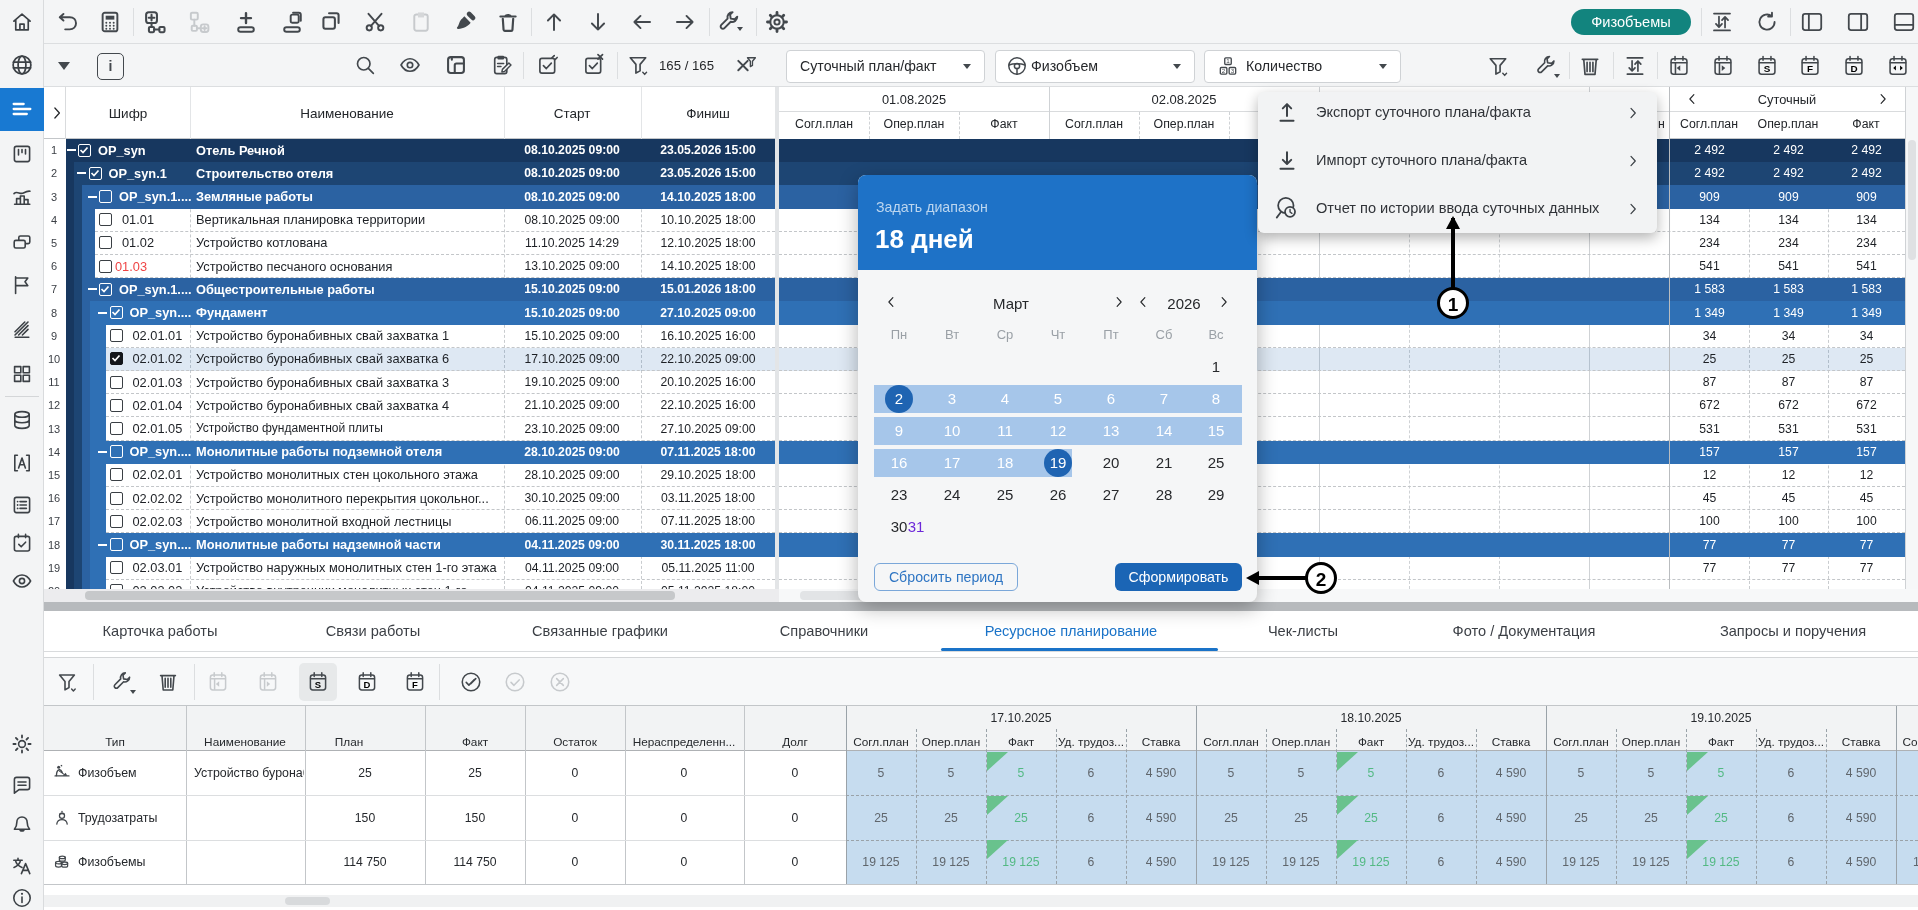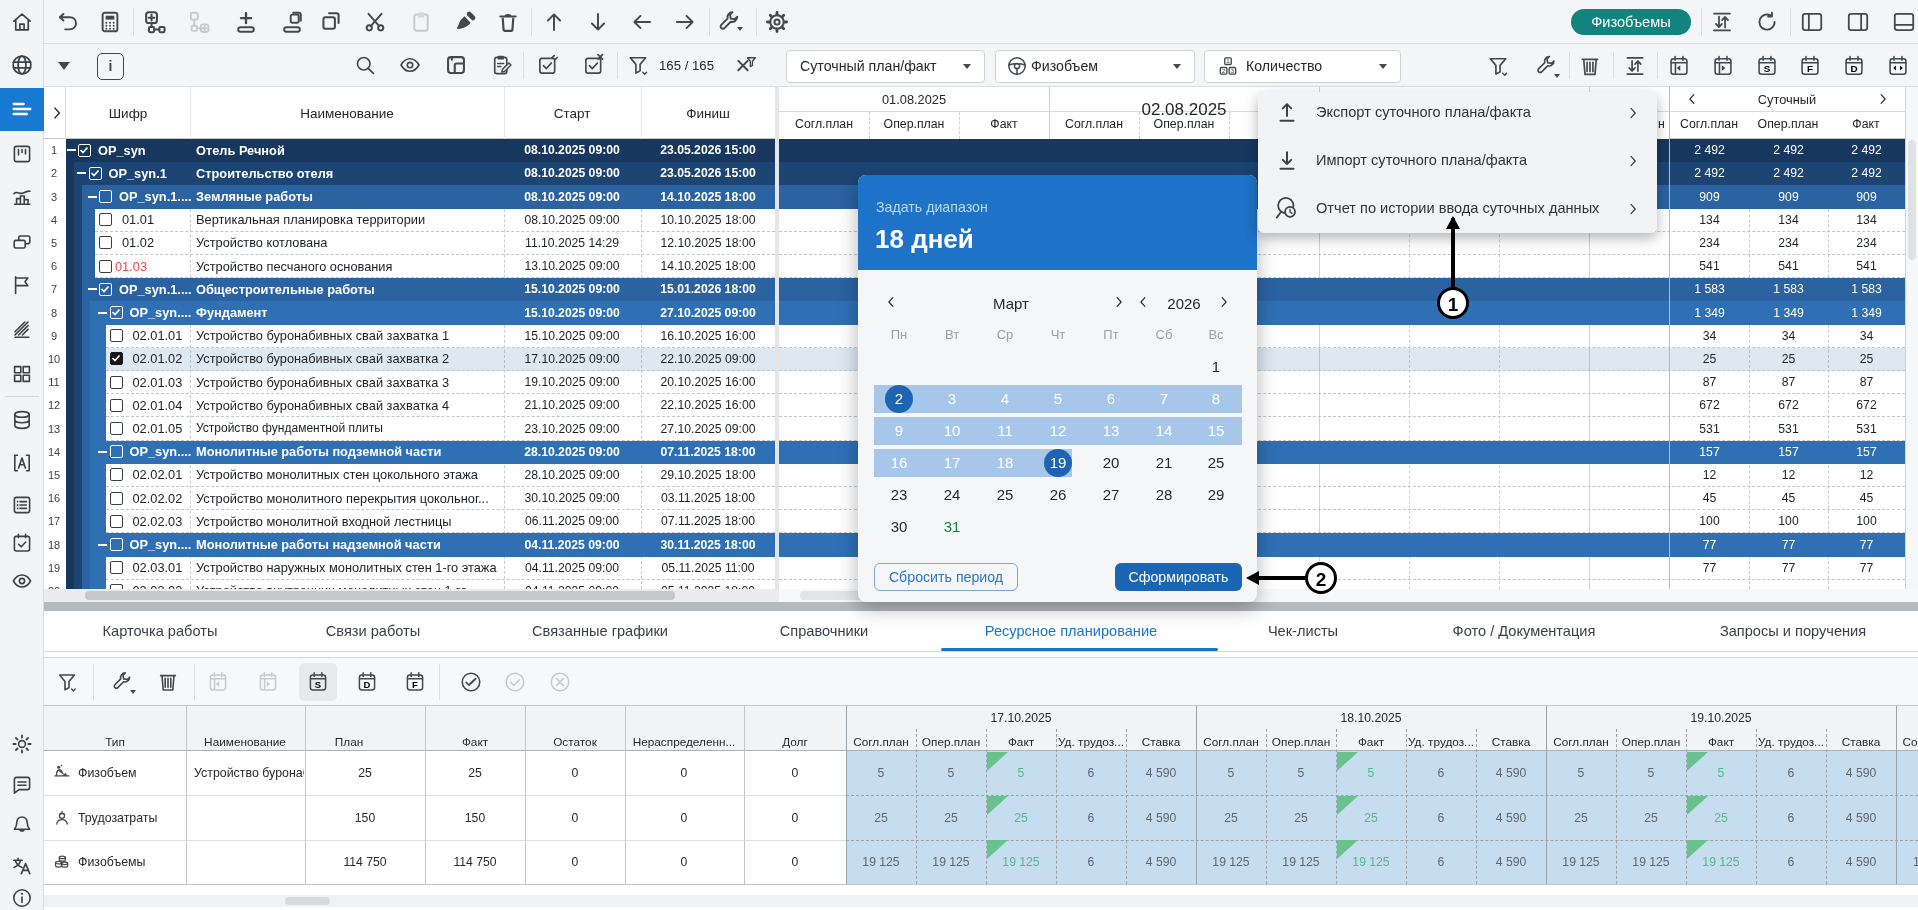--- a/index.html
+++ b/index.html
@@ -546,21 +546,21 @@
 <div class="hdrtxt" style="left:708px;top:106px">Финиш</div>
 <div class="a" style="left:779px;top:87px;width:890px;height:52px;background:#fff"></div>
 <div class="a" style="left:779px;top:111px;width:890px;height:1px;background:#d9dbdd"></div>
 <div class="hdrtxt" style="left:914px;top:92px;font-size:12.8px">01.08.2025</div>
 <div class="a" style="left:1049px;top:87px;width:1px;height:52px;background:#cfd2d5"></div>
 <div class="sub" style="left:824px">Согл.план</div>
 <div class="sub" style="left:914px">Опер.план</div>
 <div class="a" style="left:869px;top:112px;width:1px;height:27px;border-left:1px dashed #cfd2d5"></div>
 <div class="sub" style="left:1004px">Факт</div>
 <div class="a" style="left:959px;top:112px;width:1px;height:27px;border-left:1px dashed #cfd2d5"></div>
-<div class="hdrtxt" style="left:1184px;top:100px;font-size:17px">02.08.2025</div>
+<div class="hdrtxt" style="left:1184px;top:92px;font-size:13px">02.08.2025</div>
 <div class="a" style="left:1319px;top:87px;width:1px;height:52px;background:#cfd2d5"></div>
 <div class="sub" style="left:1094px">Согл.план</div>
 <div class="sub" style="left:1184px">Опер.план</div>
 <div class="a" style="left:1139px;top:112px;width:1px;height:27px;border-left:1px dashed #cfd2d5"></div>
 <div class="sub" style="left:1274px">Факт</div>
 <div class="a" style="left:1229px;top:112px;width:1px;height:27px;border-left:1px dashed #cfd2d5"></div>
 <div class="hdrtxt" style="left:1454px;top:92px;font-size:12.8px">03.08.2025</div>
 <div class="a" style="left:1589px;top:87px;width:1px;height:52px;background:#cfd2d5"></div>
 <div class="sub" style="left:1364px">Согл.план</div>
 <div class="sub" style="left:1454px">Опер.план</div>
@@ -735,21 +735,21 @@
 <div class="a" style="left:82px;top:347.8px;width:8.0px;height:23.2px;background:#2B62A2"></div>
 <div class="a" style="left:90px;top:347.8px;width:15.5px;height:23.2px;background:#2F70B5"></div>
 <div class="a" style="left:105.5px;top:370.0px;width:669.5px;height:1px;border-top:1px dashed #c3c6c9"></div>
 <div class="a" style="left:779px;top:370.0px;width:1126px;height:1px;border-top:1px dashed #c3c6c9"></div>
 <div class="a" style="left:109.5px;top:352.4px;width:13px;height:13px;border:1.6px solid #14161a;border-radius:2px;background:#14161a">
     <svg width="10" height="10" viewBox="0 0 10 10">
       <path d="M1.5 5 L4 7.5 L8.5 2.5" stroke="#fff" stroke-width="1.7" fill="none"></path>
     </svg>
   </div>
 <div class="a" style="left:132.5px;top:351.4px;font-size:12.8px;color:#1d2025;white-space:nowrap">02.01.02</div>
-<div class="a" style="left:196px;top:351.4px;font-size:12.8px;color:#1d2025;white-space:nowrap">Устройство буронабивных свай захватка 2</div>
+<div class="a" style="left:196px;top:351.4px;font-size:12.8px;color:#1d2025;white-space:nowrap">Устройство буронабивных свай захватка 6</div>
 <div class="dt" style="left:572px;top:351.9px;color:#1d2025">17.10.2025 09:00</div>
 <div class="dt" style="left:708px;top:351.9px;color:#1d2025">22.10.2025 09:00</div>
 <div class="a" style="left:44px;top:352.9px;width:20px;text-align:center;font-size:11px;color:#3b3f45">10</div>
 <div class="num" style="left:1709.5px;top:351.9px;color:#1d2025">25</div>
 <div class="num" style="left:1788.5px;top:351.9px;color:#1d2025">25</div>
 <div class="num" style="left:1866.5px;top:351.9px;color:#1d2025">25</div>
 <div class="a" style="left:66px;top:371.0px;width:8.0px;height:23.2px;background:#17375F"></div>
 <div class="a" style="left:74px;top:371.0px;width:8.0px;height:23.2px;background:#1D4573"></div>
 <div class="a" style="left:82px;top:371.0px;width:8.0px;height:23.2px;background:#2B62A2"></div>
 <div class="a" style="left:90px;top:371.0px;width:15.5px;height:23.2px;background:#2F70B5"></div>
@@ -796,21 +796,21 @@
 <div class="num" style="left:1866.5px;top:421.5px;color:#1d2025">531</div>
 <div class="a" style="left:66px;top:440.6px;width:709px;height:23.2px;background:#2F70B5"></div>
 <div class="a" style="left:66px;top:440.6px;width:8px;height:23.2px;background:#17375F"></div>
 <div class="a" style="left:74px;top:440.6px;width:8px;height:23.2px;background:#1D4573"></div>
 <div class="a" style="left:82px;top:440.6px;width:8px;height:23.2px;background:#2B62A2"></div>
 <div class="a" style="left:779px;top:440.6px;width:890px;height:23.2px;background:#2F70B5"></div>
 <div class="a" style="left:1670px;top:440.6px;width:235px;height:23.2px;background:#2F70B5"></div>
 <div class="a" style="left:98.0px;top:450.7px;width:9px;height:2px;background:#fff"></div>
 <div class="a" style="left:109.5px;top:445.2px;width:13px;height:13px;border:1.6px solid #fff;border-radius:2px"></div>
 <div class="a" style="left:129.5px;top:444.2px;font-size:12.8px;font-weight:bold;color:#fff;white-space:nowrap">OP_syn....</div>
-<div class="a" style="left:196px;top:444.2px;font-size:12.8px;font-weight:bold;color:#fff;white-space:nowrap">Монолитные работы подземной части</div>
+<div class="a" style="left:196px;top:444.2px;font-size:12.8px;font-weight:bold;color:#fff;white-space:nowrap">Монолитные работы подземной отеля</div>
 <div class="dt" style="left:572px;top:444.7px;font-weight:bold;color:#fff">28.10.2025 09:00</div>
 <div class="dt" style="left:708px;top:444.7px;font-weight:bold;color:#fff">07.11.2025 18:00</div>
 <div class="a" style="left:44px;top:445.7px;width:20px;text-align:center;font-size:11px;color:#3b3f45">14</div>
 <div class="num" style="left:1709.5px;top:444.7px;color:#fff">157</div>
 <div class="num" style="left:1788.5px;top:444.7px;color:#fff">157</div>
 <div class="num" style="left:1866.5px;top:444.7px;color:#fff">157</div>
 <div class="a" style="left:66px;top:463.8px;width:8.0px;height:23.2px;background:#17375F"></div>
 <div class="a" style="left:74px;top:463.8px;width:8.0px;height:23.2px;background:#1D4573"></div>
 <div class="a" style="left:82px;top:463.8px;width:8.0px;height:23.2px;background:#2B62A2"></div>
 <div class="a" style="left:90px;top:463.8px;width:15.5px;height:23.2px;background:#2F70B5"></div>
@@ -1196,20 +1196,20 @@
 <div class="day" style="left:1164px;top:463px;color:#27292c">21</div>
 <div class="day" style="left:1216px;top:463px;color:#27292c">25</div>
 <div class="day" style="left:899px;top:495px;color:#27292c">23</div>
 <div class="day" style="left:952px;top:495px;color:#27292c">24</div>
 <div class="day" style="left:1005px;top:495px;color:#27292c">25</div>
 <div class="day" style="left:1058px;top:495px;color:#27292c">26</div>
 <div class="day" style="left:1111px;top:495px;color:#27292c">27</div>
 <div class="day" style="left:1164px;top:495px;color:#27292c">28</div>
 <div class="day" style="left:1216px;top:495px;color:#27292c">29</div>
 <div class="day" style="left:899px;top:527px;color:#27292c">30</div>
-<div class="day" style="left:952px;top:527px;color:#15803d">31</div>
+<div class="day" style="left:916px;top:527px;color:#6d28d9">31</div>
 <div class="a" style="left:874px;top:563px;width:144px;height:28px;border:1px solid #7aa7d9;border-radius:6px;color:#2e75c3;font-size:14.2px;text-align:center;line-height:26px;background:#f5f6f7">Сбросить период</div>
 <div class="a" style="left:1115px;top:563px;width:127px;height:28px;background:#1b65b5;border-radius:6px;color:#fff;font-size:14.2px;text-align:center;line-height:28px">Сформировать</div>
 <div class="a" style="left:1451px;top:218px;width:4px;height:72px;background:#000;z-index:9"></div>
 <div class="a" style="left:1445.5px;top:216px;width:0;height:0;border-left:7.5px solid transparent;border-right:7.5px solid transparent;border-bottom:13px solid #000;z-index:9"></div>
 <div class="a" style="left:1437px;top:287px;width:32px;height:32px;background:#fff;border:3px solid #000;border-radius:50%;font-size:19px;font-weight:bold;color:#000;text-align:center;line-height:30px;z-index:9">1</div>
 <div class="a" style="left:1258px;top:576px;width:50px;height:4px;background:#000"></div>
 <div class="a" style="left:1246px;top:570.5px;width:0;height:0;border-top:7.5px solid transparent;border-bottom:7.5px solid transparent;border-right:13px solid #000"></div>
 <div class="a" style="left:1305px;top:562px;width:32px;height:32px;background:#fff;border:3px solid #000;border-radius:50%;font-size:19px;font-weight:bold;color:#000;text-align:center;line-height:30px">2</div>
 </body></html>

